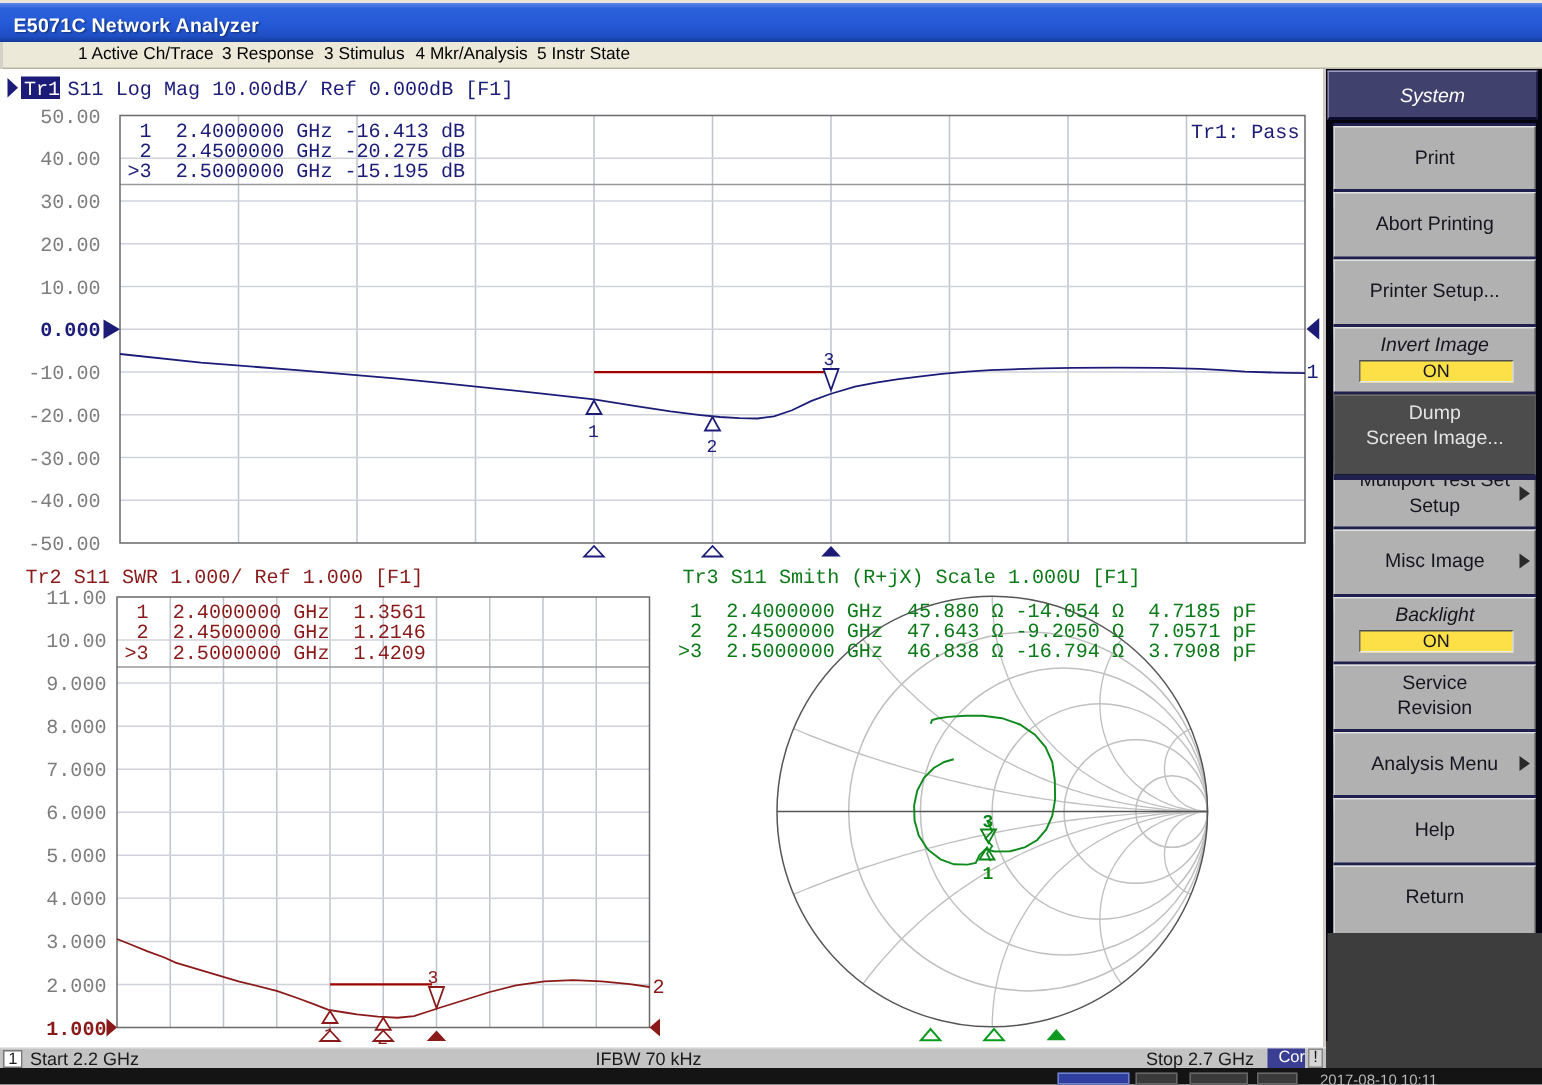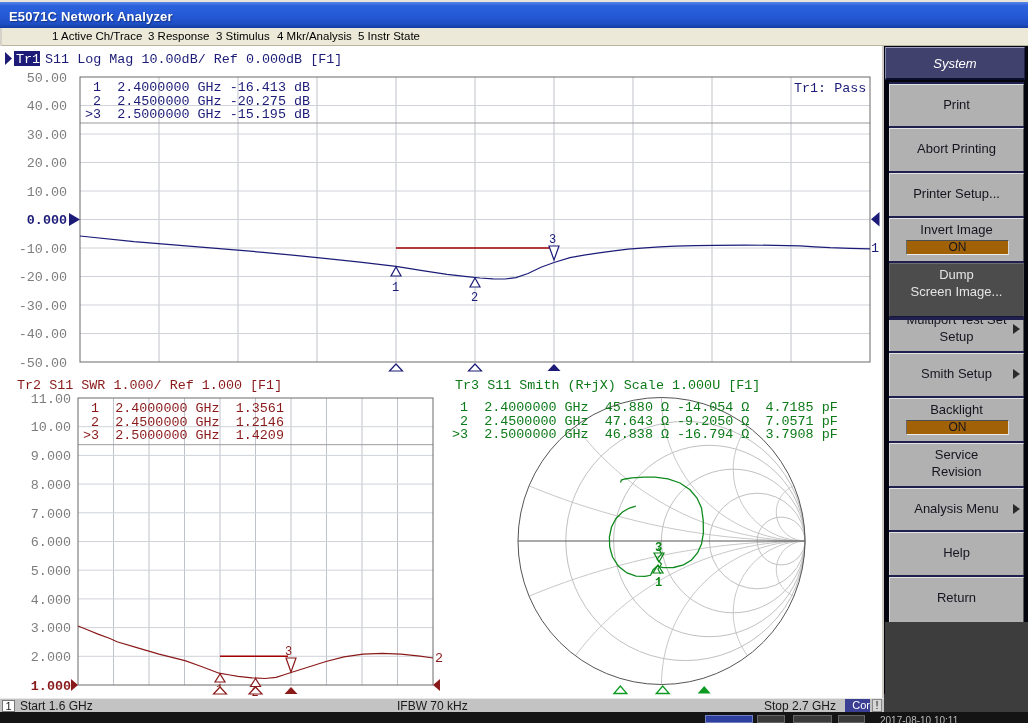--- a/index.html
+++ b/index.html
@@ -15,25 +15,25 @@
 #main { position:absolute; left:0; top:46px; width:883px; height:652px; background:#fff; }
 #sidebar { position:absolute; left:882px; top:46px; width:146px; height:666px; background:#05050f; border-left:2px solid #cfcbc4; }
 #sysbtn { position:absolute; left:1px; top:1px; width:140px; height:33px; background:#41416d;
   border-top:1px solid #9c9cc4; border-left:1px solid #8686b2; border-bottom:2px solid #0d0d2e;
   border-right:1px solid #20204a; color:#fff; font-size:13px; text-align:center; line-height:31px;font-style:italic; }
 .btn { position:absolute; left:5px; width:135px; height:54px; background:#b1b1b1;
   border-top:1px solid #e2e2e2; border-left:1px solid #d6d6d6; border-bottom:1px solid #3c3c3c;
   border-right:1px solid #565656; color:#15151f; font-size:13px; text-align:center; box-shadow:0 3px 0 #20204e, 0 -2px 0 #20204e; }
 .btn.dark { background:#4c4c4c; color:#e4e4e4; border-top:1px solid #6e6e6e; border-left:1px solid #626262;
   border-bottom:1px solid #15153c; }
-.l1 { margin-top:3px; }
+.l1 { margin-top:3px;font-style:italic; }
 .l1c { margin-top:12px; }
 .l2a { margin-top:3px; }
 .l2b { margin-top:2px; }
-.onbox { position:absolute; left:16px; top:21px; width:103px; height:15px; background:#a16207;
+.onbox { position:absolute; left:16px; top:21px; width:103px; height:15px; background:#fde047;
   border-top:1px solid #4e4e4e; border-left:1px solid #6a6a6a; border-bottom:1px solid #ececec;
   border-right:1px solid #d8d8d8; font-size:12px; line-height:13px; }
 .arrow { position:absolute; right:3px; top:15px; width:0; height:0;
   border-left:7px solid #2a2a2a; border-top:5px solid transparent; border-bottom:5px solid transparent; }
 #sbbottom { position:absolute; left:1px; top:576px; width:143px; height:90px; background:#3d3d3d; }
 #statusbar { position:absolute; left:0; top:698px; width:884px; height:14px; background:#c3c3c3;
   border-top:1px solid #e6e6e6; font-size:12px; color:#1a1a1a; }
 #statusbar div { position:absolute; top:0px; }
 #taskbar { position:absolute; left:0; top:712px; width:1028px; height:11px; background:#141414; }
 #taskbar div { position:absolute; top:3px; height:8px; }
@@ -213,21 +213,21 @@
 <div class="btn" style="top:262px">
         <div class="l2a">Multiport Test Set</div>
         <div class="l2b">Setup</div>
         <div class="arrow"></div>
       </div>
 <div class="btn dark" style="top:217px">
         <div class="l2a">Dump</div>
         <div class="l2b">Screen Image...</div>
       </div>
 <div class="btn" style="top:307px">
-        <div class="l1c">Smith Setup</div>
+        <div class="l1c">Misc Image</div>
         <div class="arrow"></div>
       </div>
 <div class="btn" style="top:352px">
         <div class="l1">Backlight</div>
         <div class="onbox">ON</div>
       </div>
 <div class="btn" style="top:397px">
         <div class="l2a">Service</div>
         <div class="l2b">Revision</div>
       </div>
@@ -238,21 +238,21 @@
 <div class="btn" style="top:486px">
         <div class="l1c">Help</div>
       </div>
 <div class="btn" style="top:531px">
         <div class="l1c">Return</div>
       </div>
 <div id="sbbottom"></div>
 </div>
 <div id="statusbar">
  <div style="left:2px;top:1px;width:13px;height:12px;background:#fff;border:1px solid #777;text-align:center;line-height:11px;font-size:11px">1</div>
- <div style="left:20px;top:0px">Start 1.6 GHz</div>
+ <div style="left:20px;top:0px">Start 2.2 GHz</div>
  <div style="left:397px;top:0px">IFBW 70 kHz</div>
  <div style="left:764px;top:0px">Stop 2.7 GHz</div>
  <div style="left:845px;top:0px;width:25px;height:13px;background:#3a3f94;color:#fff;text-align:right;font-size:11px;line-height:13px">Cor</div>
  <div style="left:872px;top:0px;width:10px;height:13px;background:#d6d6d6;border:1px solid #888;text-align:center;font-size:11px;line-height:11px">!</div>
 </div>
 <div style="position:absolute;left:884px;top:694px;width:144px;height:18px;background:#3d3d3d"></div>
 <div id="taskbar">
  <div style="left:705px;width:48px;background:#2f3f9f;border:1px solid #7080c0"></div>
  <div style="left:757px;width:28px;background:#3a3a3a;border:1px solid #666"></div>
  <div style="left:793px;width:39px;background:#3a3a3a;border:1px solid #666"></div>

